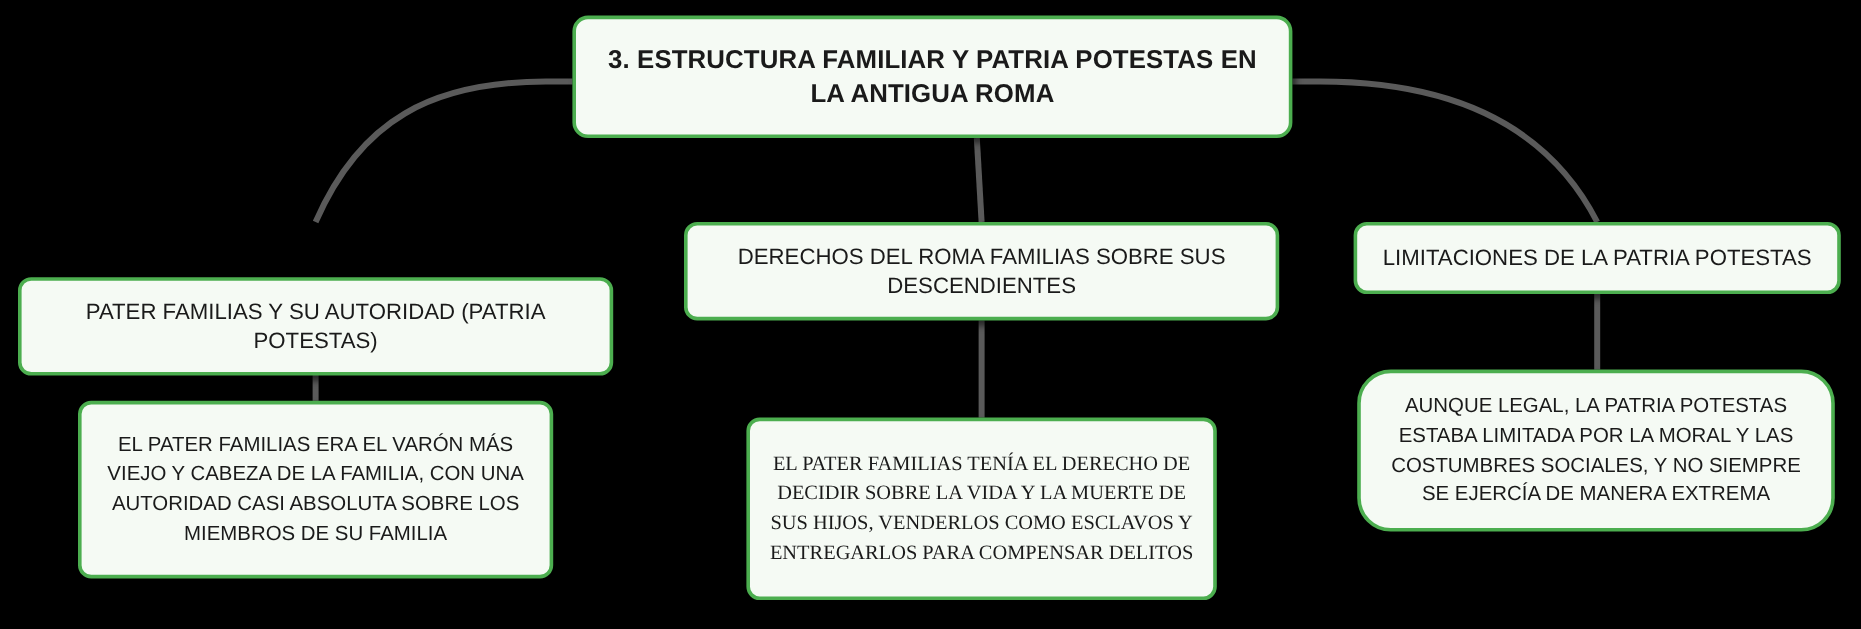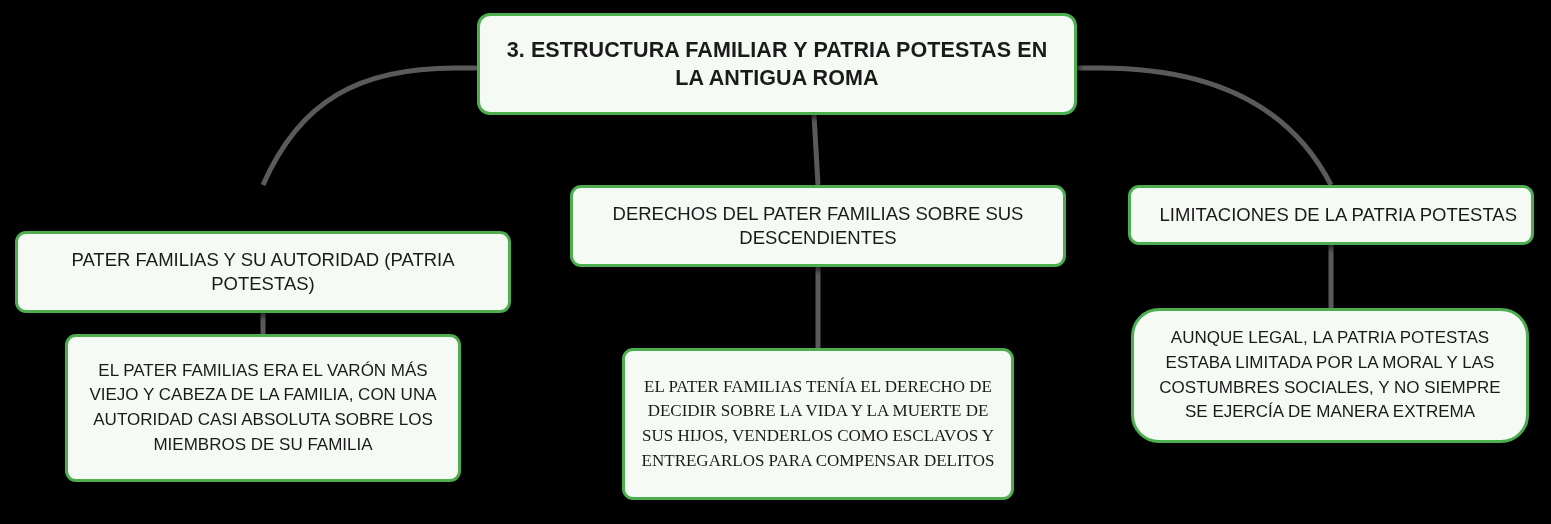--- a/index.html
+++ b/index.html
@@ -73,21 +73,20 @@
     left: 570px;
     top: 185px;
     width: 496px;
     height: 82px;
   }
   #node-branch-2 {
     left: 1128px;
     top: 185px;
     width: 406px;
     height: 60px;
-    text-align: right;
   }
   #node-branch-0 .node-text,
   #node-branch-1 .node-text,
   #node-branch-2 .node-text {
     font-size: 18.5px;
     font-weight: normal;
   }
   
   #node-leaf-0 {
     left: 65px;
@@ -138,21 +137,21 @@
 
   <div class="node" id="node-root">
     <span class="node-text">3. ESTRUCTURA FAMILIAR Y PATRIA POTESTAS EN LA ANTIGUA ROMA</span>
   </div>
 
   <div class="node" id="node-branch-0">
     <span class="node-text">PATER FAMILIAS Y SU AUTORIDAD (PATRIA POTESTAS)</span>
   </div>
 
   <div class="node" id="node-branch-1">
-    <span class="node-text">DERECHOS DEL PATER FAMILIAS SOBRE SUS DESCENDIENTES</span>
+    <span class="node-text">DERECHOS DEL ROMA FAMILIAS SOBRE SUS DESCENDIENTES</span>
   </div>
 
   <div class="node" id="node-branch-2">
     <span class="node-text">LIMITACIONES DE LA PATRIA POTESTAS</span>
   </div>
 
   <div class="node" id="node-leaf-0">
     <span class="node-text">EL PATER FAMILIAS ERA EL VARÓN MÁS VIEJO Y CABEZA DE LA FAMILIA, CON UNA AUTORIDAD CASI ABSOLUTA SOBRE LOS MIEMBROS DE SU FAMILIA</span>
   </div>
 

